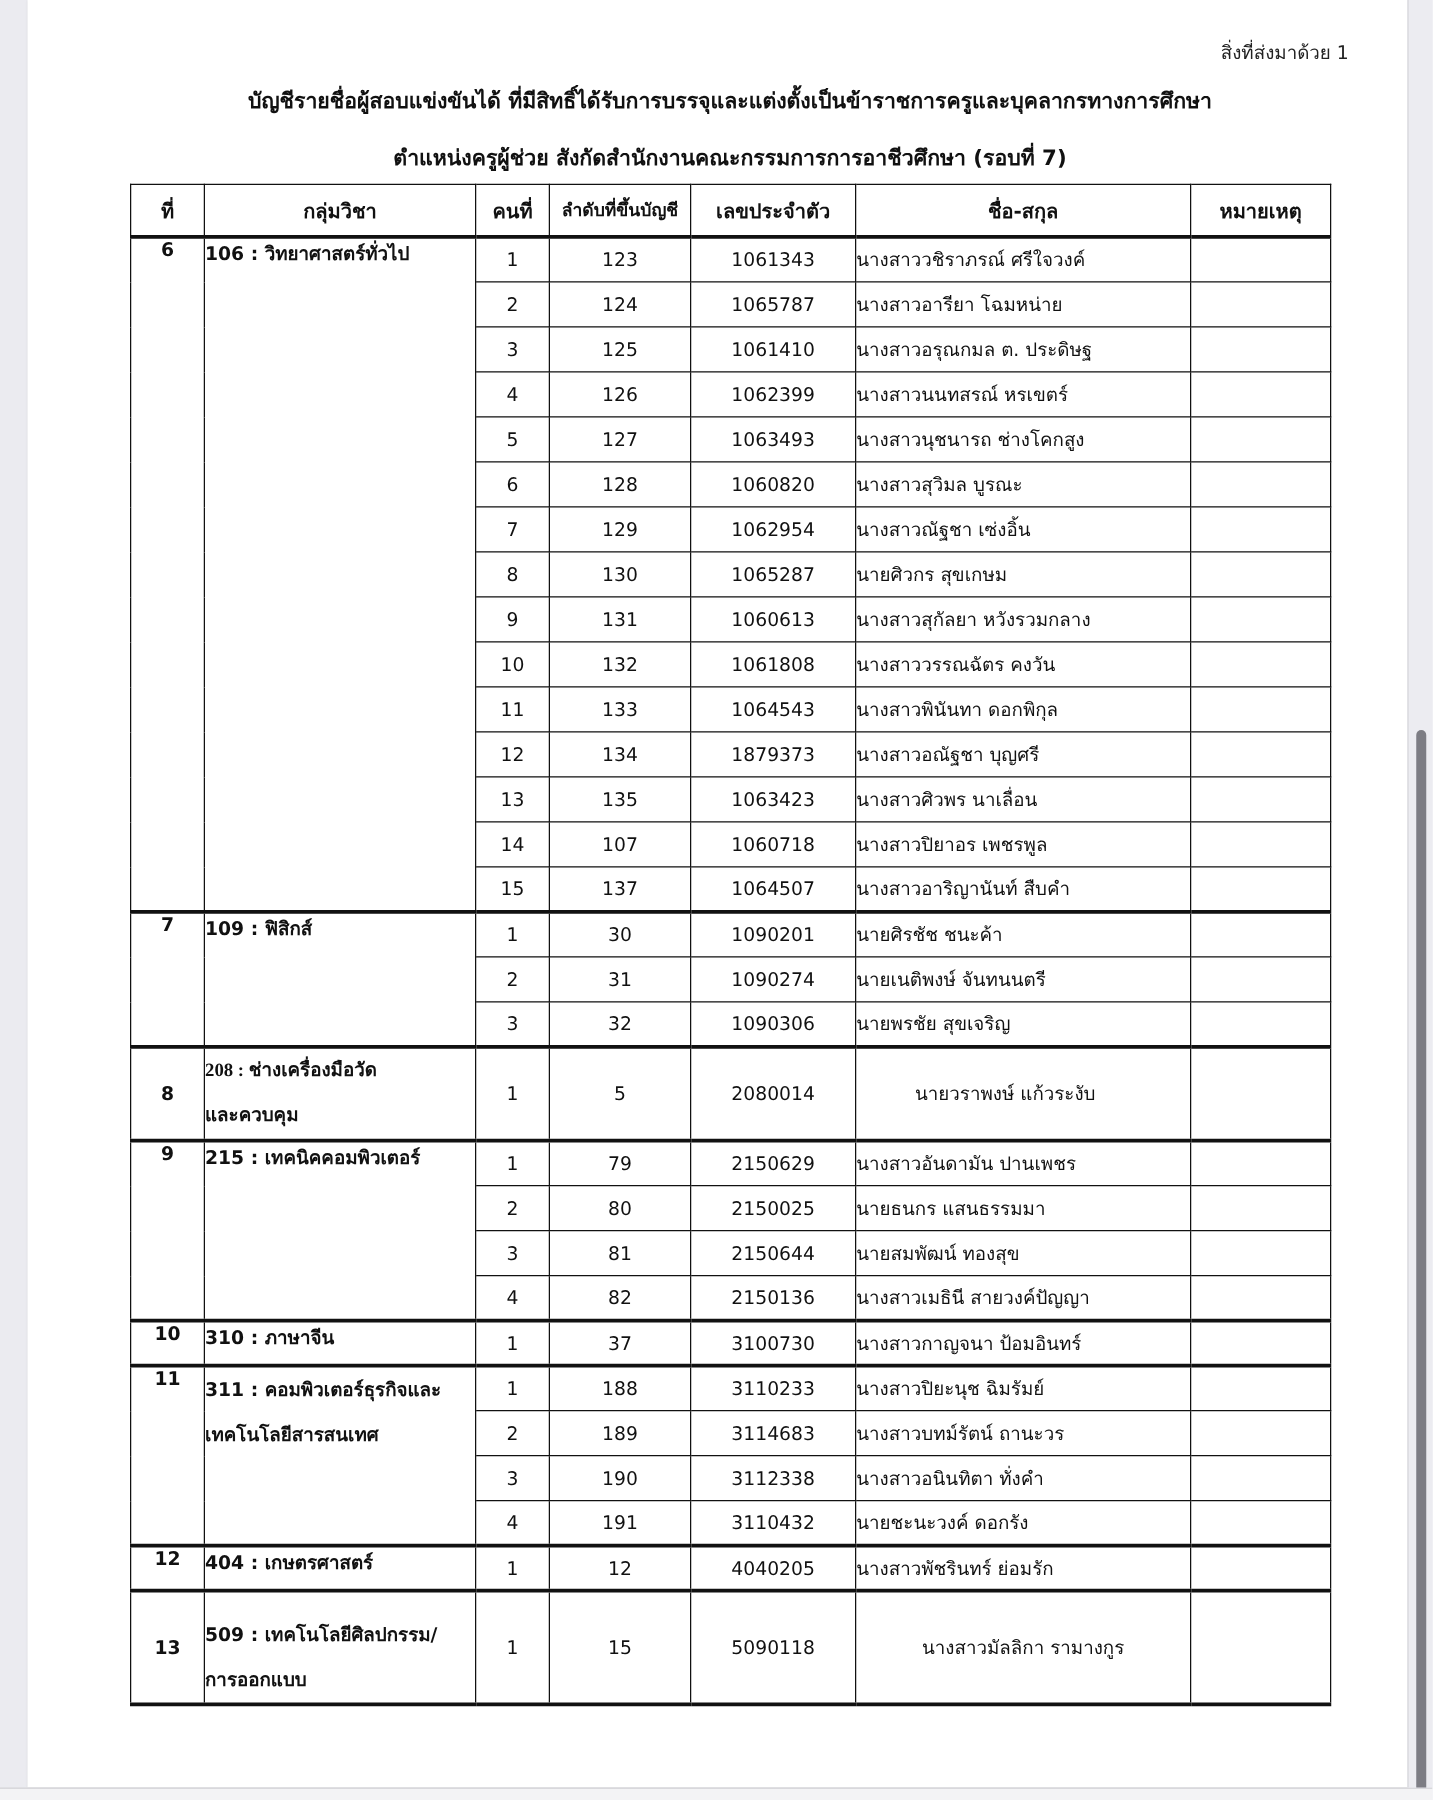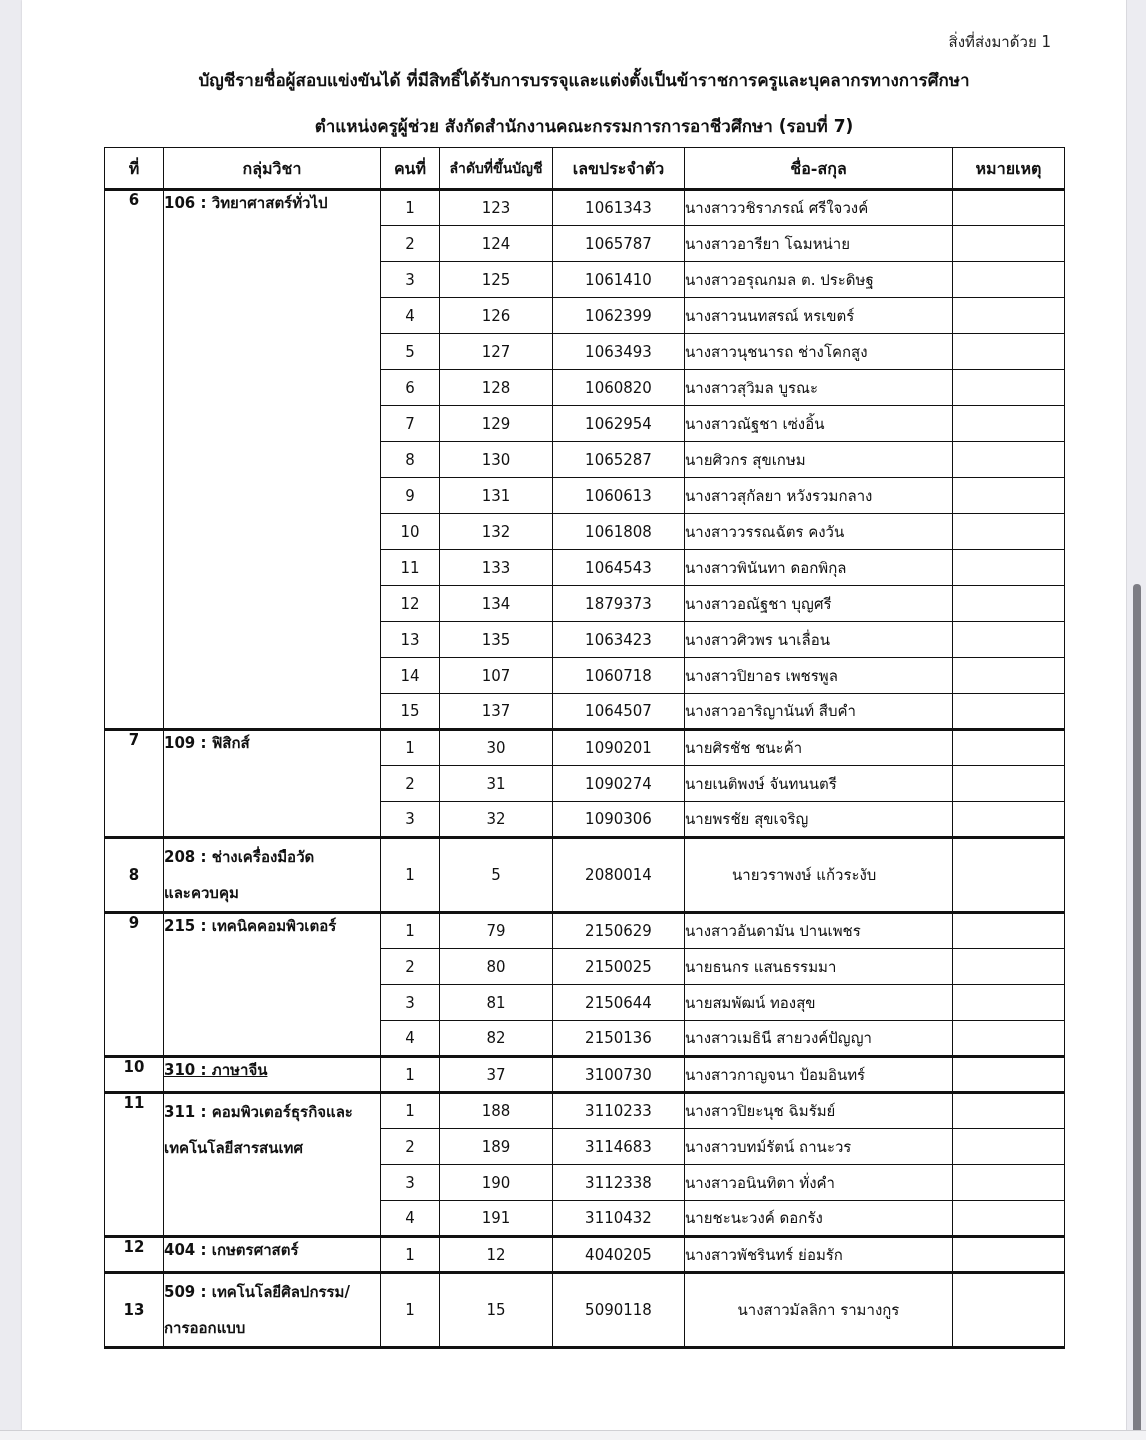--- a/index.html
+++ b/index.html
@@ -13,21 +13,21 @@
   .page {
     position: absolute; left: 22px; top: 0; width: 1104px; height: 1430px;
     background: #ffffff;
     box-shadow: 0 0 2px rgba(0,0,0,0.15);
   }
   .page-bottom-edge {
     position: absolute; left: 0; top: 1430px; width: 1146px; height: 10px; background: #f3f3f5;
     border-top: 1px solid #d0d0d4;
   }
   .attach-note {
-    position: absolute; right: 95px; top: 30px;
+    position: absolute; right: 67px; top: 30px;
     font-size: 15px; color: #222;
   }
   .title1 {
     position: absolute; left: 0; width: 1168px; top: 66px; text-align: center;
     font-size: 17px; font-weight: bold; color: #111;
   }
   .title2 {
     position: absolute; left: 0; width: 1168px; top: 112px; text-align: center;
     font-size: 17px; font-weight: bold; color: #111;
   }
@@ -220,21 +220,21 @@
       </tr>
       <tr>
         <td class="c">3</td>
         <td class="c">32</td>
         <td class="c">1090306</td>
         <td class="name">นายพรชัย สุขเจริญ</td>
         <td class="c"></td>
       </tr>
       <tr class="group-start">
         <td class="num mid" rowspan="1">8</td>
-        <td class="grp" rowspan="1" style="padding-top: 0px; line-height: 36px; height: 74px; vertical-align: middle;">
+        <td class="grp" rowspan="1" style="padding-top: 0px; line-height: 36px; height: 74px; vertical-align: middle; font-family: Liberation Serif, serif;">
           <div>208 : ช่างเครื่องมือวัด</div>
           <div>และควบคุม</div>
         </td>
         <td class="c" style="height: 74px;">1</td>
         <td class="c" style="height: 74px;">5</td>
         <td class="c" style="height: 74px;">2080014</td>
         <td class="name" style="height: 74px; padding-left: 47px;">นายวราพงษ์ แก้วระงับ</td>
         <td class="c" style="height: 74px;"></td>
       </tr>
       <tr class="group-start">
@@ -262,21 +262,21 @@
       </tr>
       <tr>
         <td class="c">4</td>
         <td class="c">82</td>
         <td class="c">2150136</td>
         <td class="name">นางสาวเมธินี สายวงค์ปัญญา</td>
         <td class="c"></td>
       </tr>
       <tr class="group-start">
         <td class="num" rowspan="1">10</td>
-        <td class="grp" rowspan="1" style="line-height: normal; text-decoration: underline;">310 : ภาษาจีน</td>
+        <td class="grp" rowspan="1" style="line-height: normal;">310 : ภาษาจีน</td>
         <td class="c">1</td>
         <td class="c">37</td>
         <td class="c">3100730</td>
         <td class="name">นางสาวกาญจนา ป้อมอินทร์</td>
         <td class="c"></td>
       </tr>
       <tr class="group-start">
         <td class="num" rowspan="4">11</td>
         <td class="grp" rowspan="4" style="padding-top: 0px; line-height: 36px;">
           <div>311 : คอมพิวเตอร์ธุรกิจและ</div>
@@ -313,21 +313,21 @@
         <td class="num" rowspan="1">12</td>
         <td class="grp" rowspan="1" style="line-height: normal;">404 : เกษตรศาสตร์</td>
         <td class="c">1</td>
         <td class="c">12</td>
         <td class="c">4040205</td>
         <td class="name">นางสาวพัชรินทร์ ย่อมรัก</td>
         <td class="c"></td>
       </tr>
       <tr class="group-start table-end">
         <td class="num mid" rowspan="1">13</td>
-        <td class="grp" rowspan="1" style="padding-top: 0px; line-height: 36px; height: 74px; vertical-align: middle;">
+        <td class="grp" rowspan="1" style="padding-top: 16px; line-height: 36px; height: 74px; vertical-align: middle;">
           <div>509 : เทคโนโลยีศิลปกรรม/</div>
           <div>การออกแบบ</div>
         </td>
         <td class="c" style="height: 74px;">1</td>
         <td class="c" style="height: 74px;">15</td>
         <td class="c" style="height: 74px;">5090118</td>
         <td class="name" style="height: 74px; text-align: center;">นางสาวมัลลิกา รามางกูร</td>
         <td class="c" style="height: 74px;"></td>
       </tr>
     </tbody>

